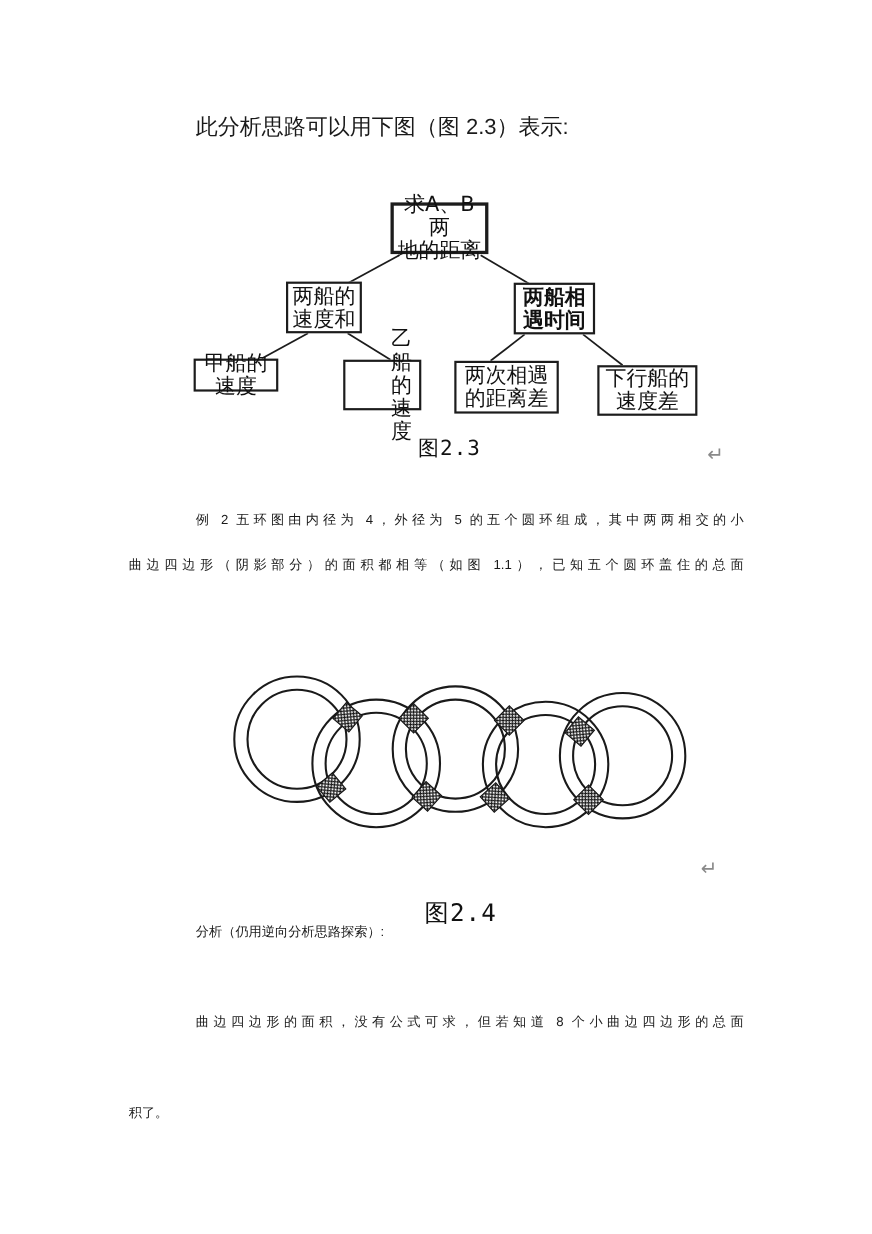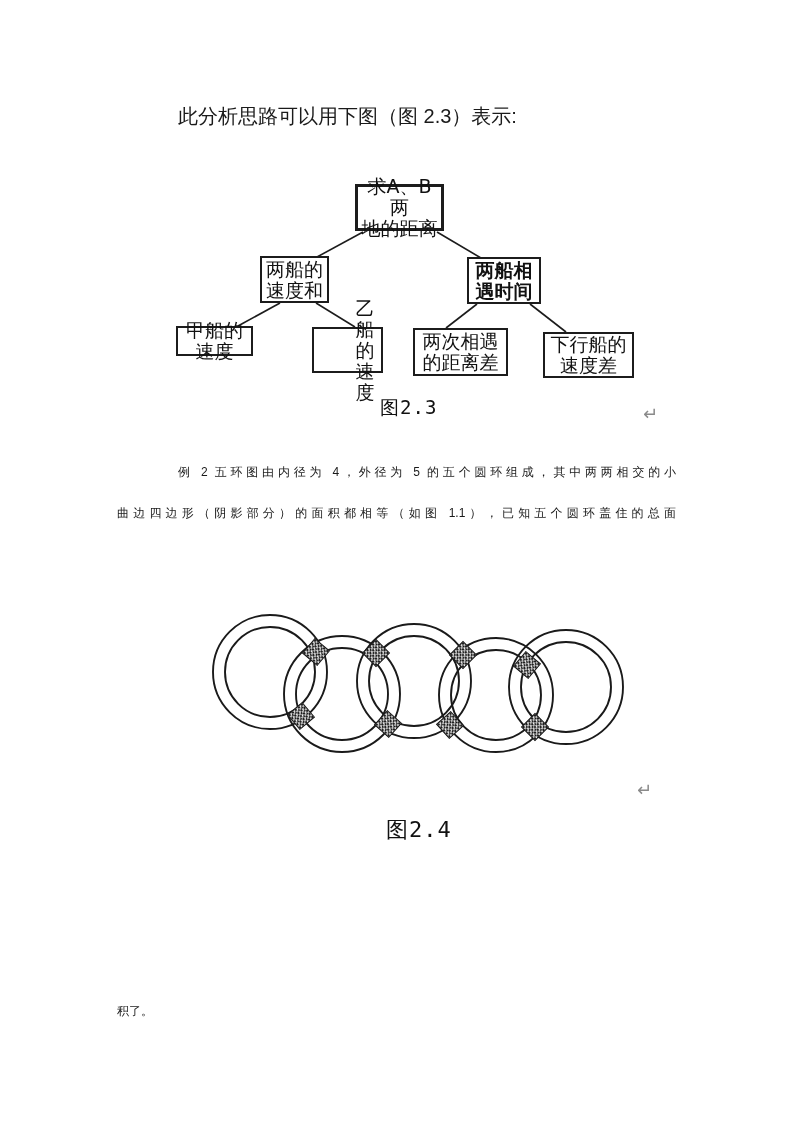--- a/index.html
+++ b/index.html
@@ -148,15 +148,17 @@
       <rect x="-9.5" y="-9.5" width="19" height="19" transform="translate(463,655) rotate(45)"></rect>
       <rect x="-9.5" y="-9.5" width="19" height="19" transform="translate(450,725) rotate(48)"></rect>
       <rect x="-9.5" y="-9.5" width="19" height="19" transform="translate(527,665) rotate(40)"></rect>
       <rect x="-9.5" y="-9.5" width="19" height="19" transform="translate(535,727) rotate(45)"></rect>
     </g>
   </svg>
 
   <div class="figcaption" style="left:386px;top:769px;font-size:22px;margin-top:46px;">图2.4</div>
   <div class="pmark" style="left:637px;top:779px;">↵</div>
 
+  <div class="bodyline" style="left:178px;top:837px;">分析（仍用逆向分析思路探索）:</div>
+  <div class="bodyline wrapfit" style="left:178px;top:919px;width:498px;">曲边四边形的面积，没有公式可求，但若知道 8 个小曲边四边形的总面</div>
   <div class="bodyline" style="left:117px;top:1001px;">积了。</div>
 
 </div>
 
 </body></html>

